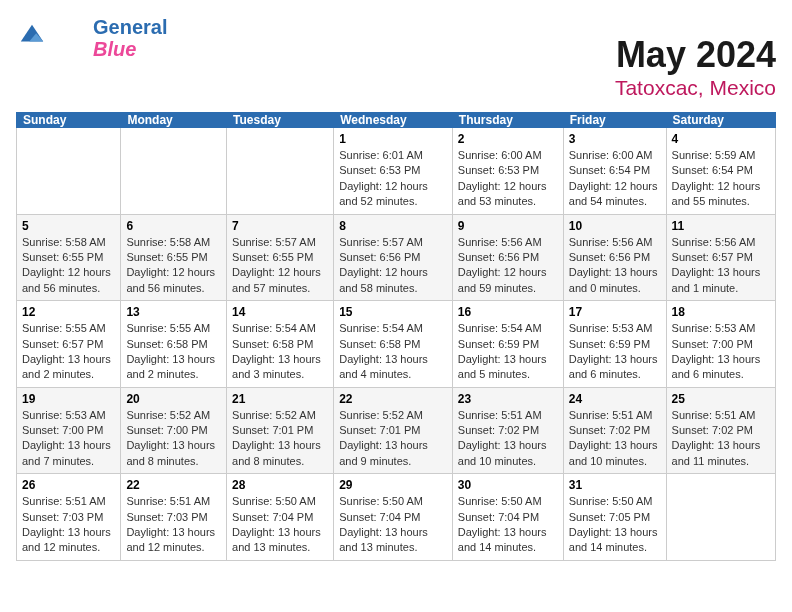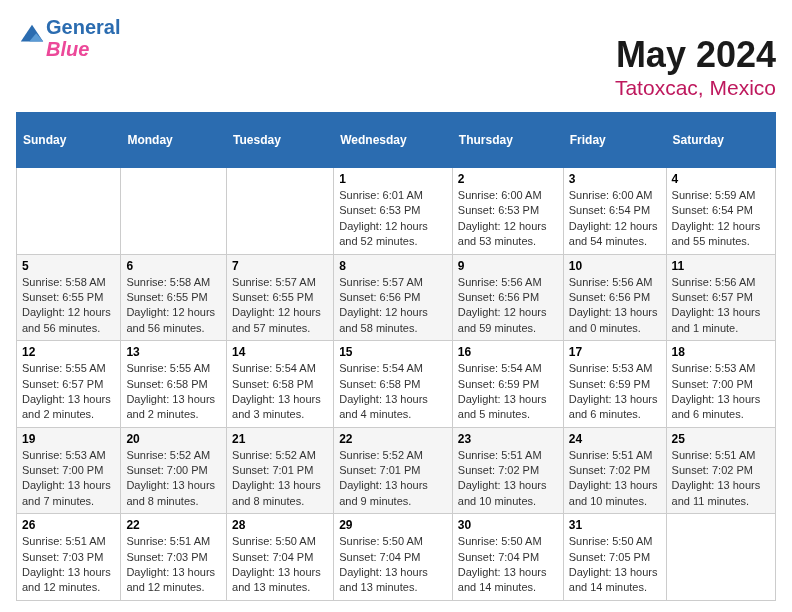--- a/index.html
+++ b/index.html
@@ -18,20 +18,21 @@
     }
     .logo {
       display: flex;
       align-items: center;
     }
     .logo-text {
       font-size: 20px;
       font-weight: bold;
       color: #1a1a1a;
       line-height: 1.1;
+      margin-left: 47px;
     }
     .logo-text span {
       color: #2b6cb0;
     }
     .logo-icon {
       width: 28px;
       height: 28px;
       margin-left: 2px;
     }
     .title-block {
@@ -49,21 +50,21 @@
     }
     table {
       width: 100%;
       border-collapse: collapse;
       font-size: 11px;
     }
     thead tr th {
       background-color: #2b6cb0;
       color: #fff;
       text-align: left;
-      padding: 20px 6px;
+      padding: 0 6px;
       font-size: 12px;
       font-weight: bold;
       border: 1px solid #2b6cb0;
     }
     tbody tr td {
       border: 1px solid #ccc;
       vertical-align: top;
       padding: 4px 5px;
       min-height: 70px;
       height: 80px;

